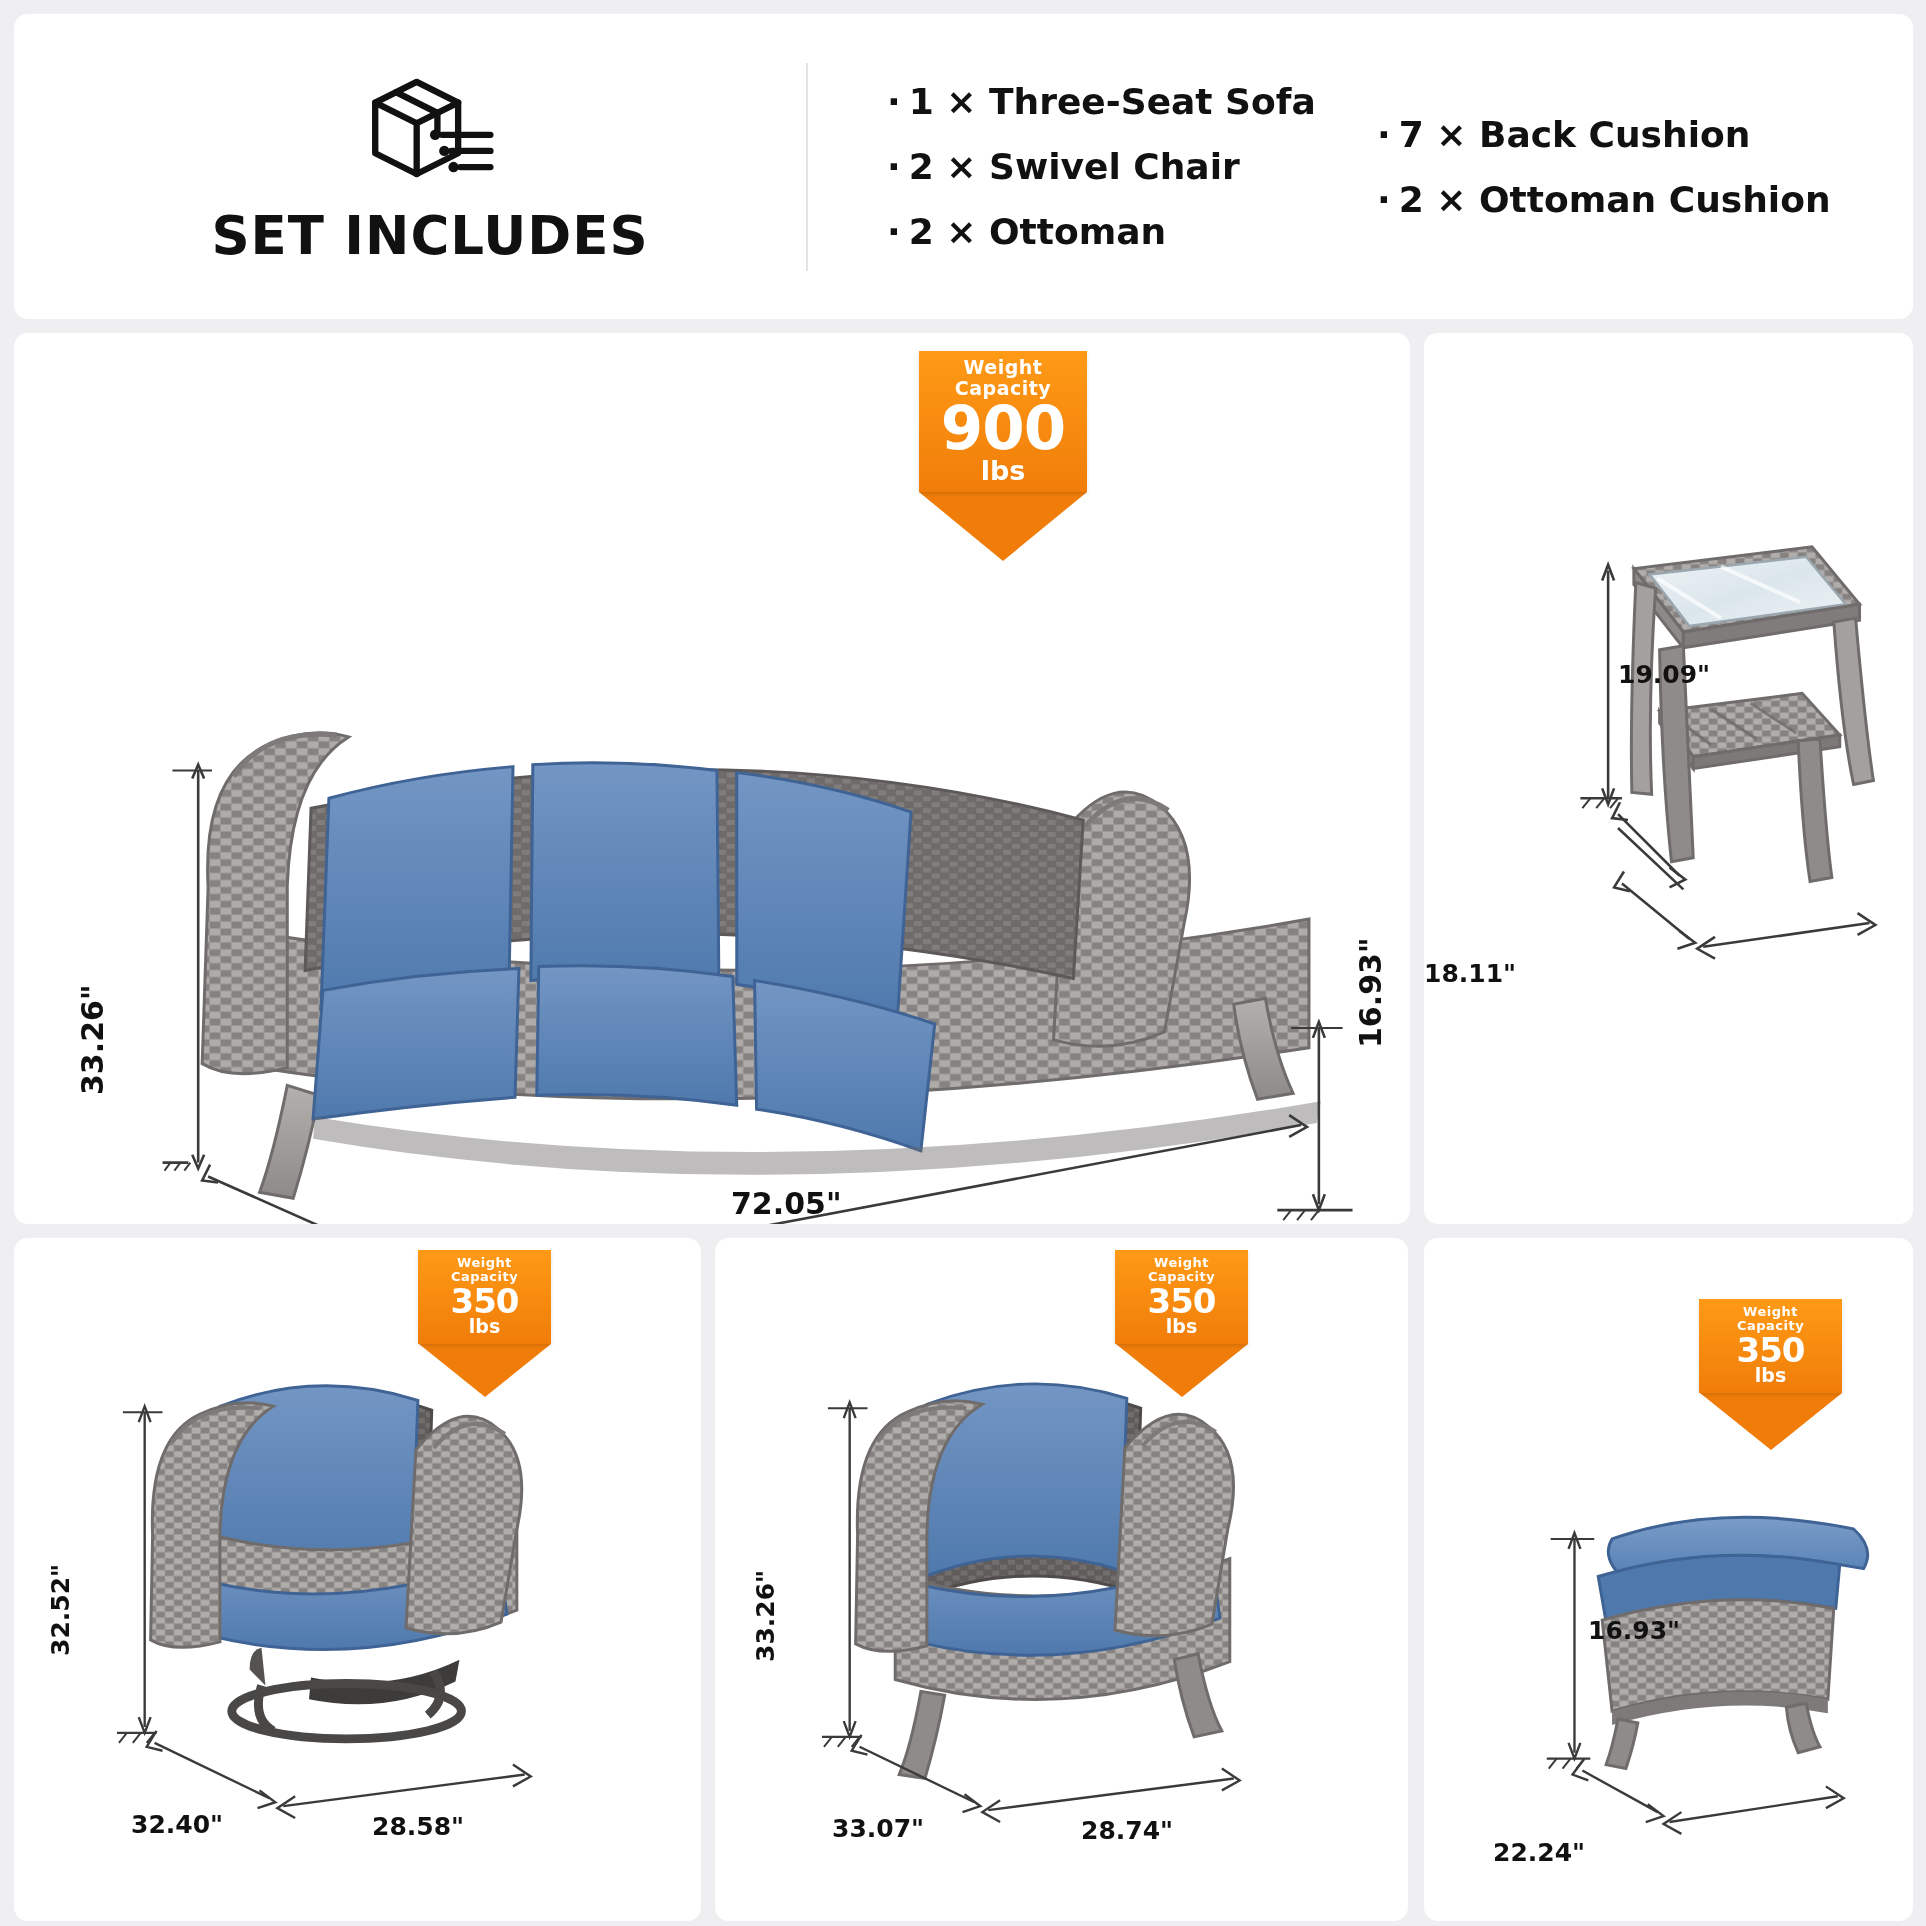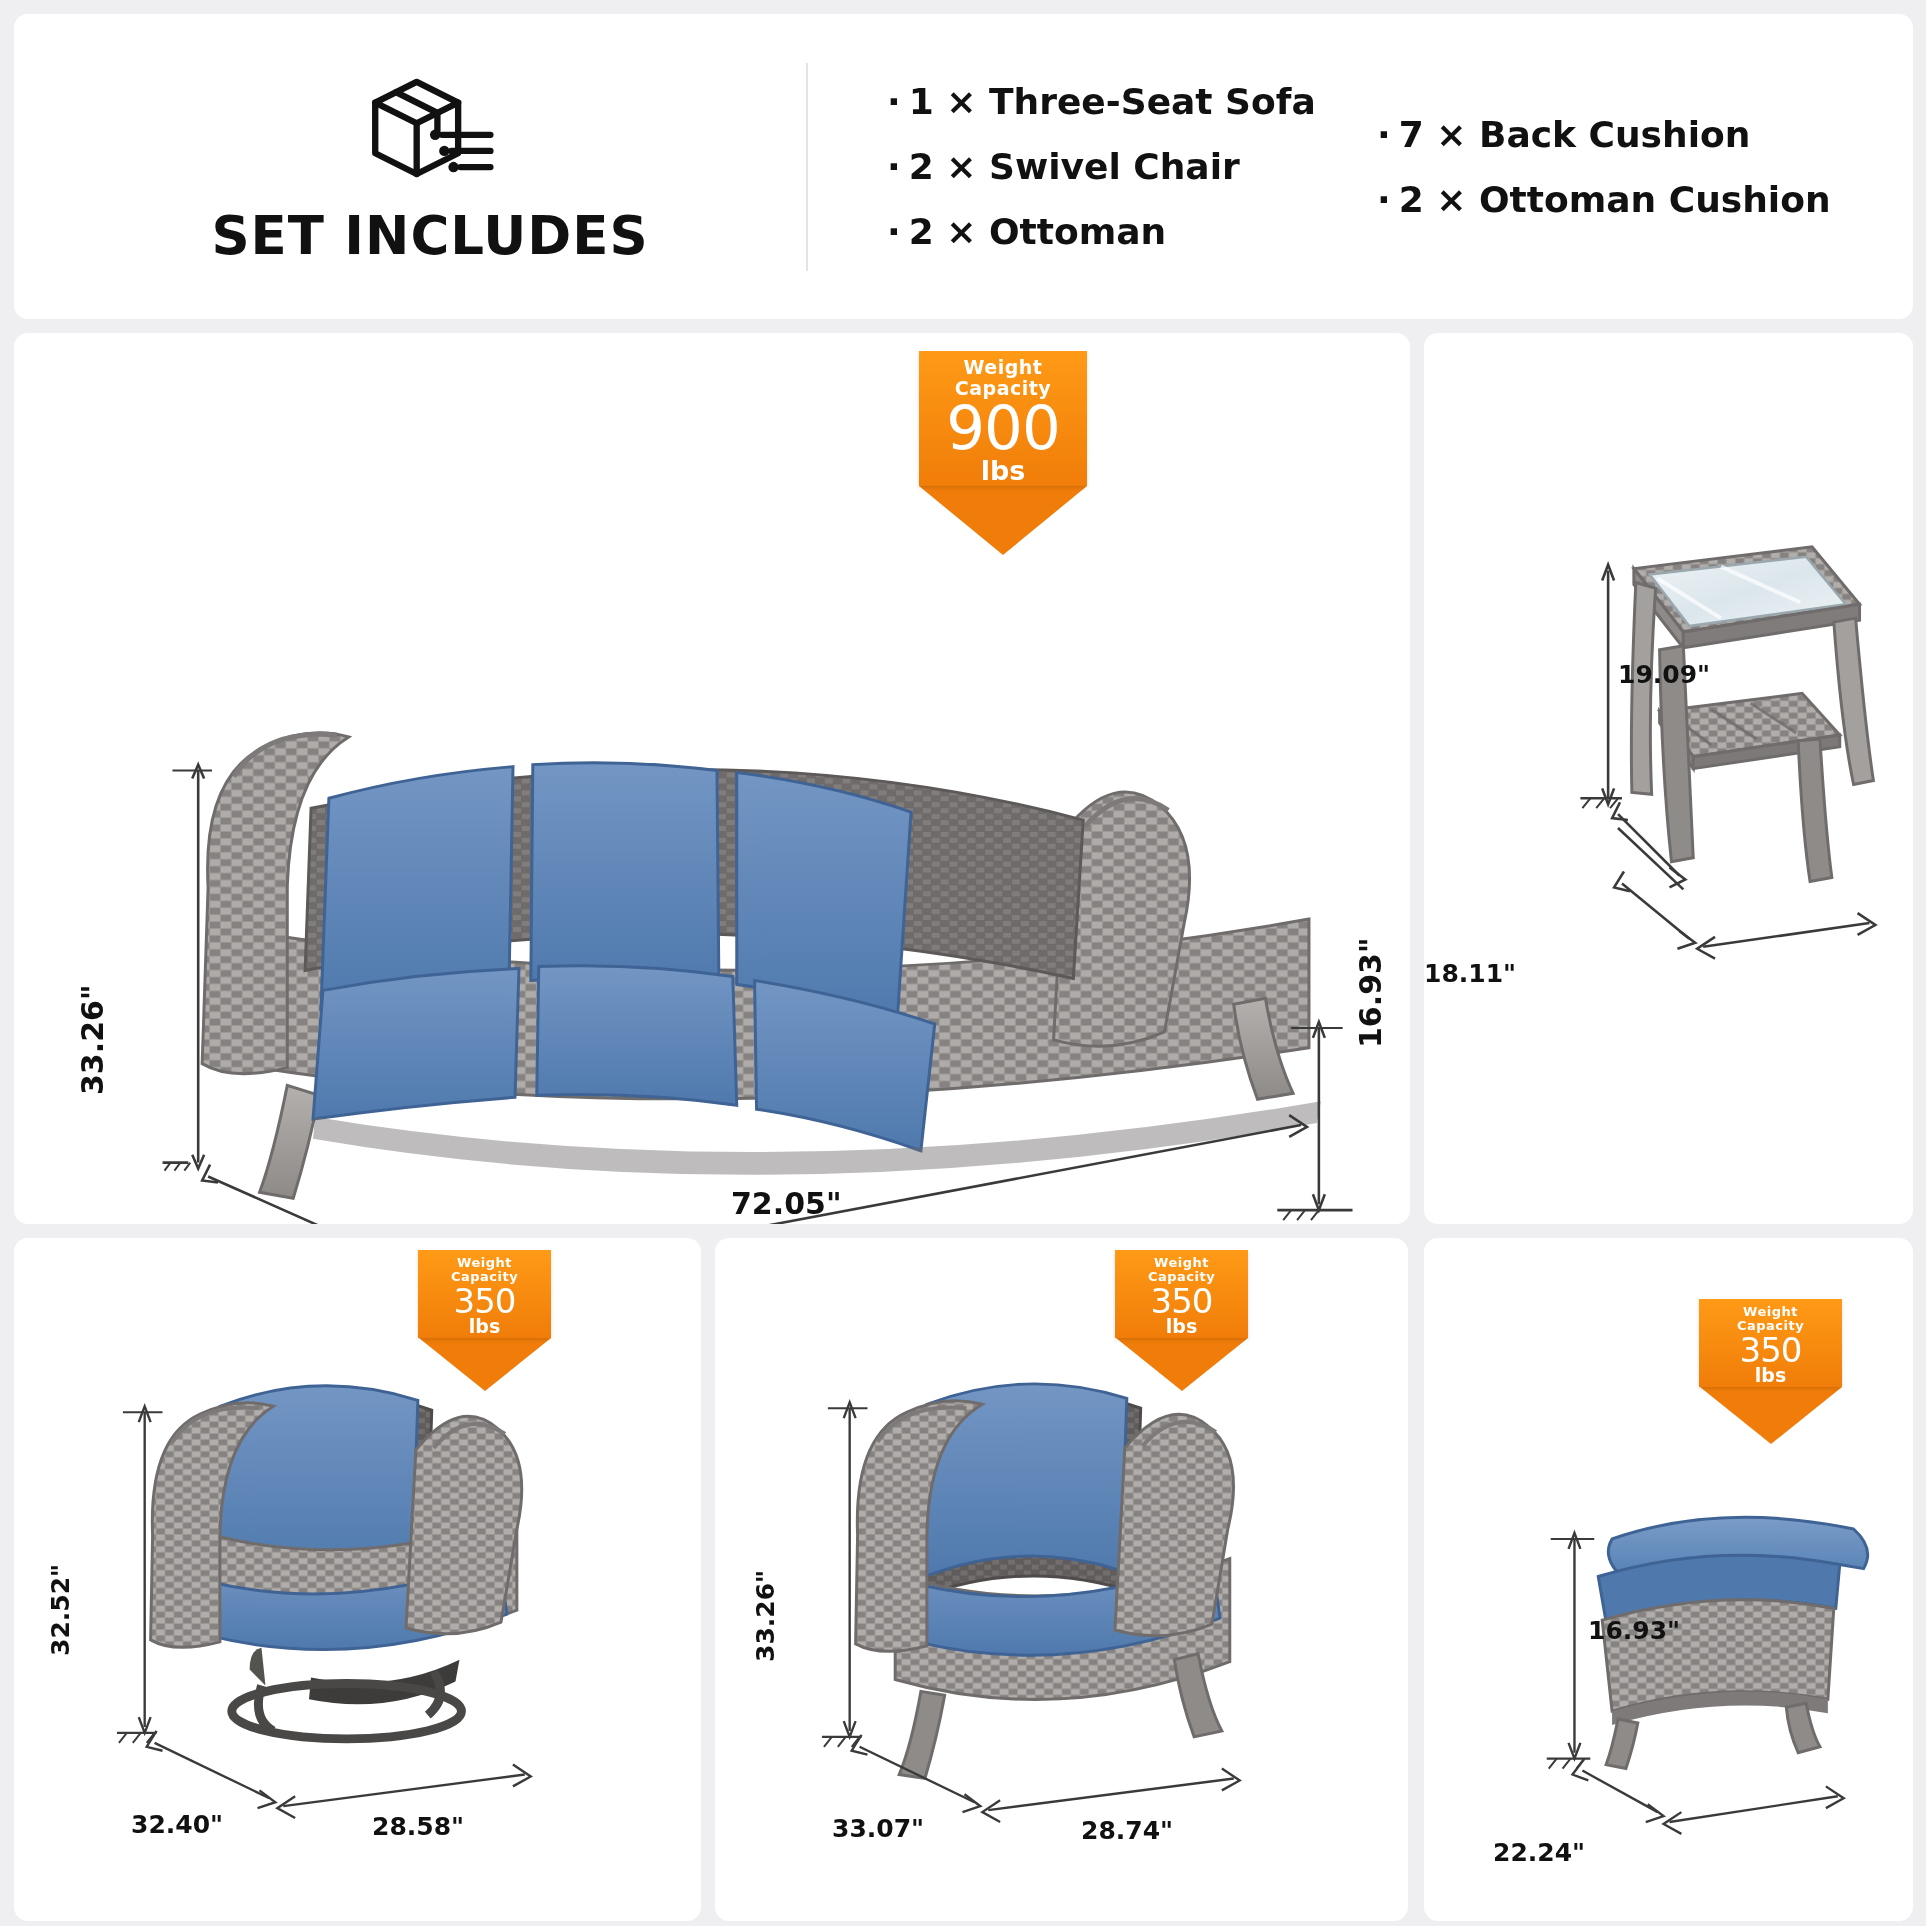--- a/index.html
+++ b/index.html
@@ -58,26 +58,26 @@
   #card-swivel{left:0;top:905px;width:687px;height:683px;}
   #card-chair{left:701px;top:905px;width:693px;height:683px;}
   #card-ottoman{left:1410px;top:905px;width:489px;height:683px;}
 
   .artwrap{position:absolute;inset:0;}
 
   
   .badge{position:absolute;text-align:center;}
   .badge .flag{
     background:linear-gradient(180deg,#ff9a16 0%,#f07d09 100%);
-    color:#fff;position:relative;padding:6px 10px 2px 10px;
+    color:#fff;position:relative;padding:6px 10px 8px 10px;
     box-shadow:0 2px 4px rgba(0,0,0,.12);
   }
   .badge .cap{font-size:19px;font-weight:bold;letter-spacing:0.5px;line-height:1.1;
     font-family:"DejaVu Sans", sans-serif;}
-  .badge .num{font-size:61px;font-weight:normal;line-height:.95;letter-spacing:-1px;
+  .badge .num{font-size:61px;font-weight:bold;line-height:.95;letter-spacing:-1px;
     font-family:"DejaVu Sans", sans-serif;}
   .badge .lbs{font-size:27px;font-weight:bold;line-height:1;
     font-family:"DejaVu Sans", sans-serif;}
   .badge .tip{
     width:0;height:0;margin:0 auto;
     border-left:var(--tw) solid transparent;
     border-right:var(--tw) solid transparent;
     border-top:var(--th) solid #f07d09;
   }
   .badge.small .cap{font-size:13px;}

